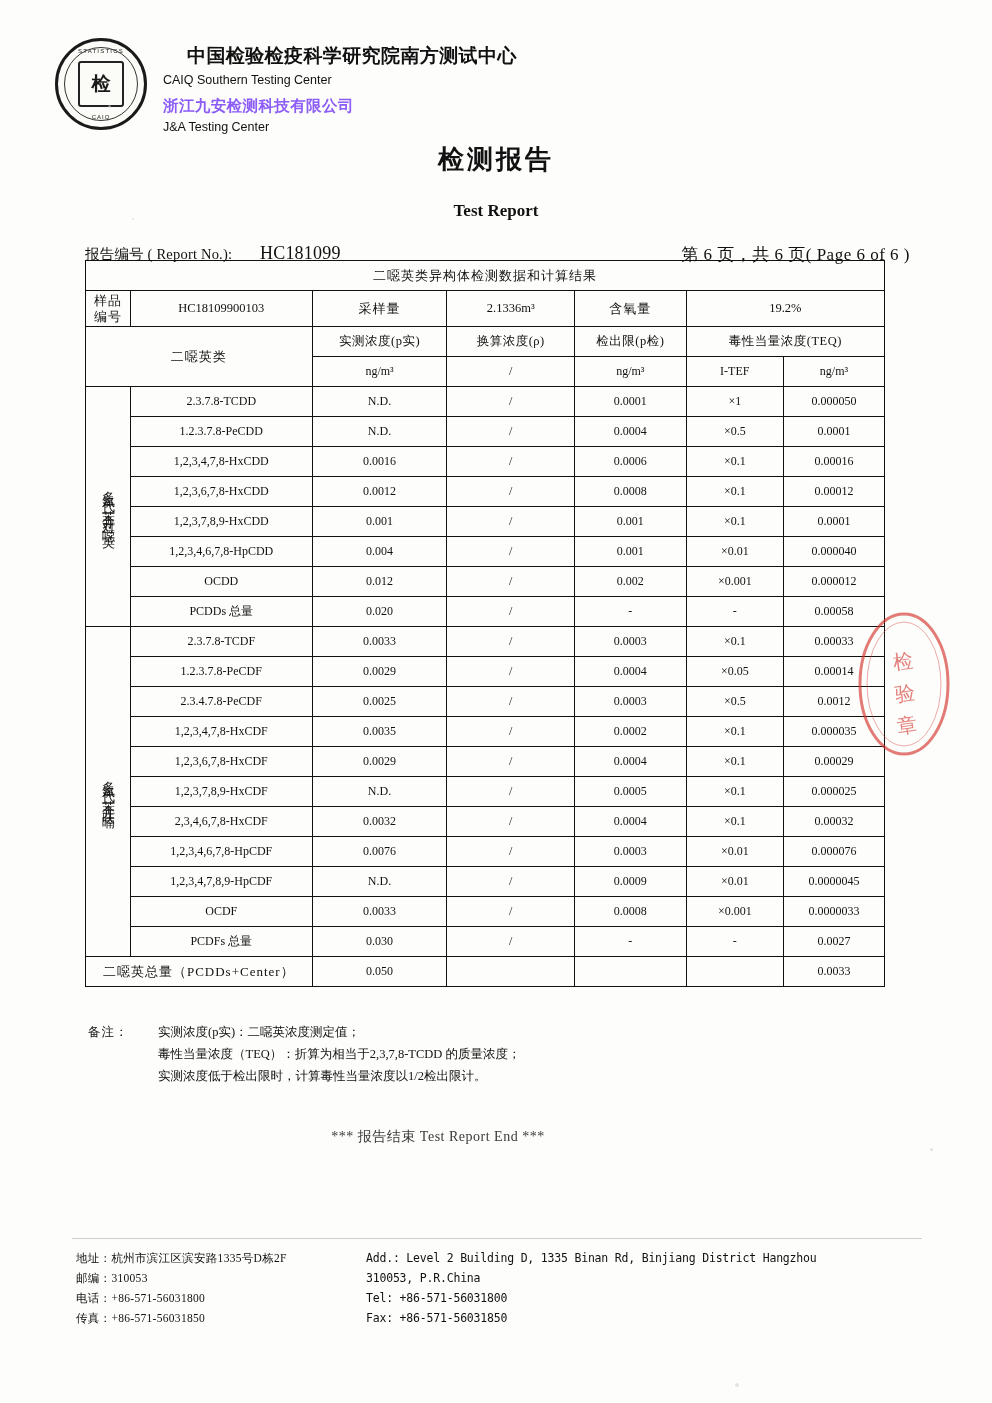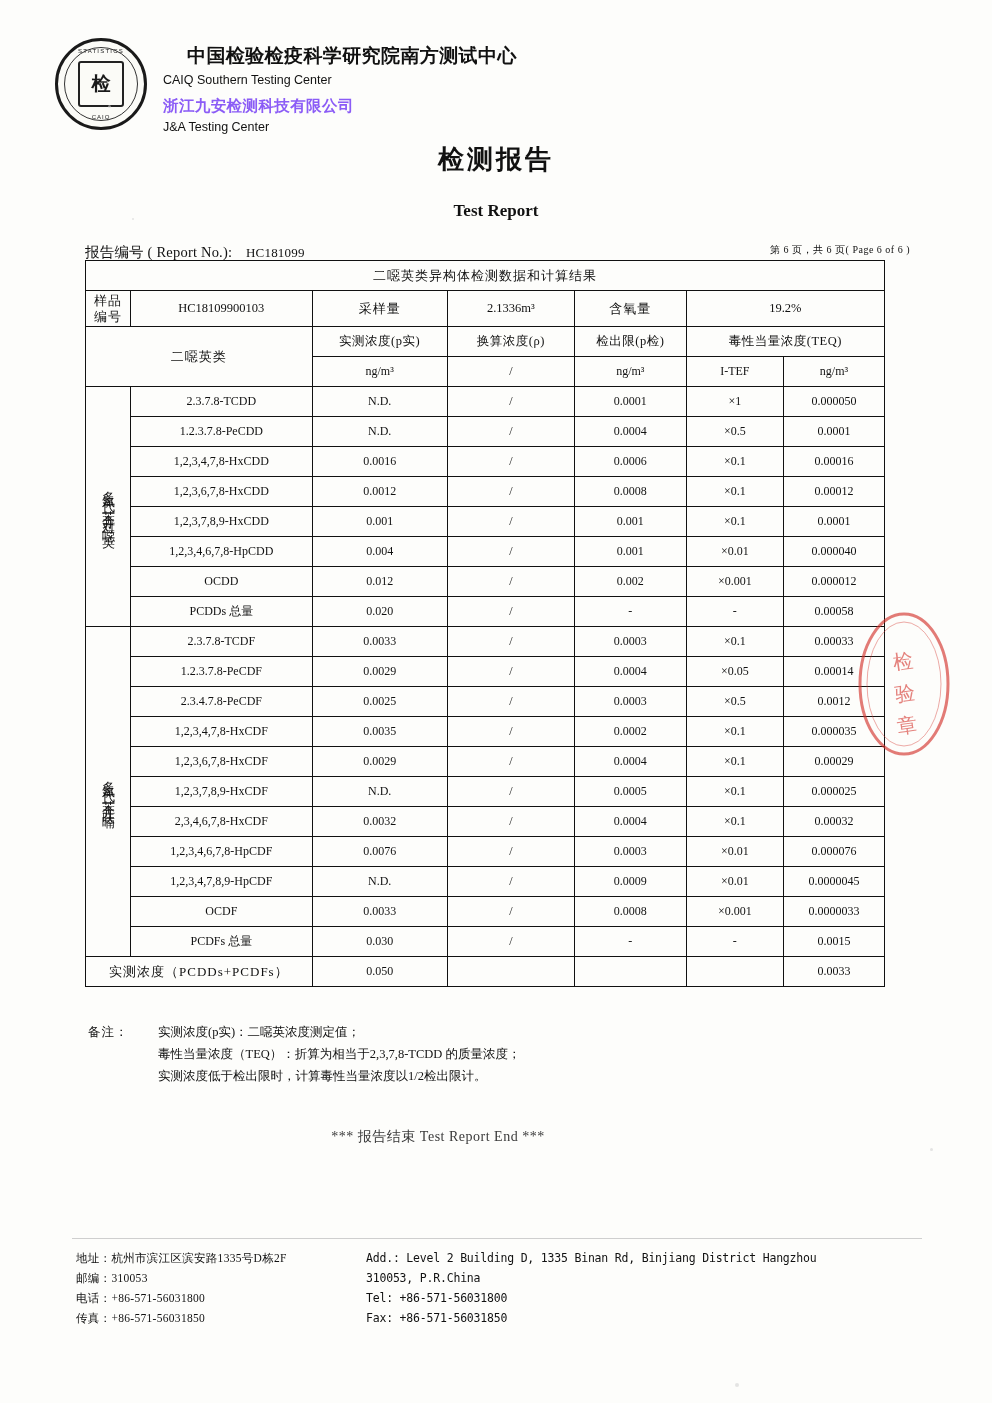--- a/index.html
+++ b/index.html
@@ -138,28 +138,28 @@
   
   .report-no {
     position: absolute;
     left: 85px;
     top: 243px;
     font-size: 14.5px;
     letter-spacing: 0.2px;
   }
   .report-no .val {
     font-family: "Liberation Serif", serif;
-    margin-left: 10px;
-    font-size: 13px;
+    margin-left: 24px;
+    font-size: 18px;
   }
   .page-no {
     position: absolute;
     right: 82px;
     top: 243px;
-    font-size: 10px;
+    font-size: 17px;
     letter-spacing: 0.5px;
   }
   
   table.data {
     position: absolute;
     left: 85px;
     top: 260px;
     width: 800px;
     border-collapse: collapse;
     font-size: 12px;
@@ -471,25 +471,25 @@
         <td>0.0008</td>
         <td>×0.001</td>
         <td>0.0000033</td>
       </tr>
       <tr>
         <td>PCDFs 总量</td>
         <td>0.030</td>
         <td>/</td>
         <td>-</td>
         <td>-</td>
-        <td>0.0015</td>
-      </tr>
-
-      <tr>
-        <td colspan="2" class="cn13">实测浓度（PCDDs+PCDFs）</td>
+        <td>0.0027</td>
+      </tr>
+
+      <tr>
+        <td colspan="2" class="cn13">二噁英总量（PCDDs+Center）</td>
         <td>0.050</td>
         <td></td>
         <td></td>
         <td></td>
         <td>0.0033</td>
       </tr>
     </tbody>
   </table>
 
   <div class="notes">

